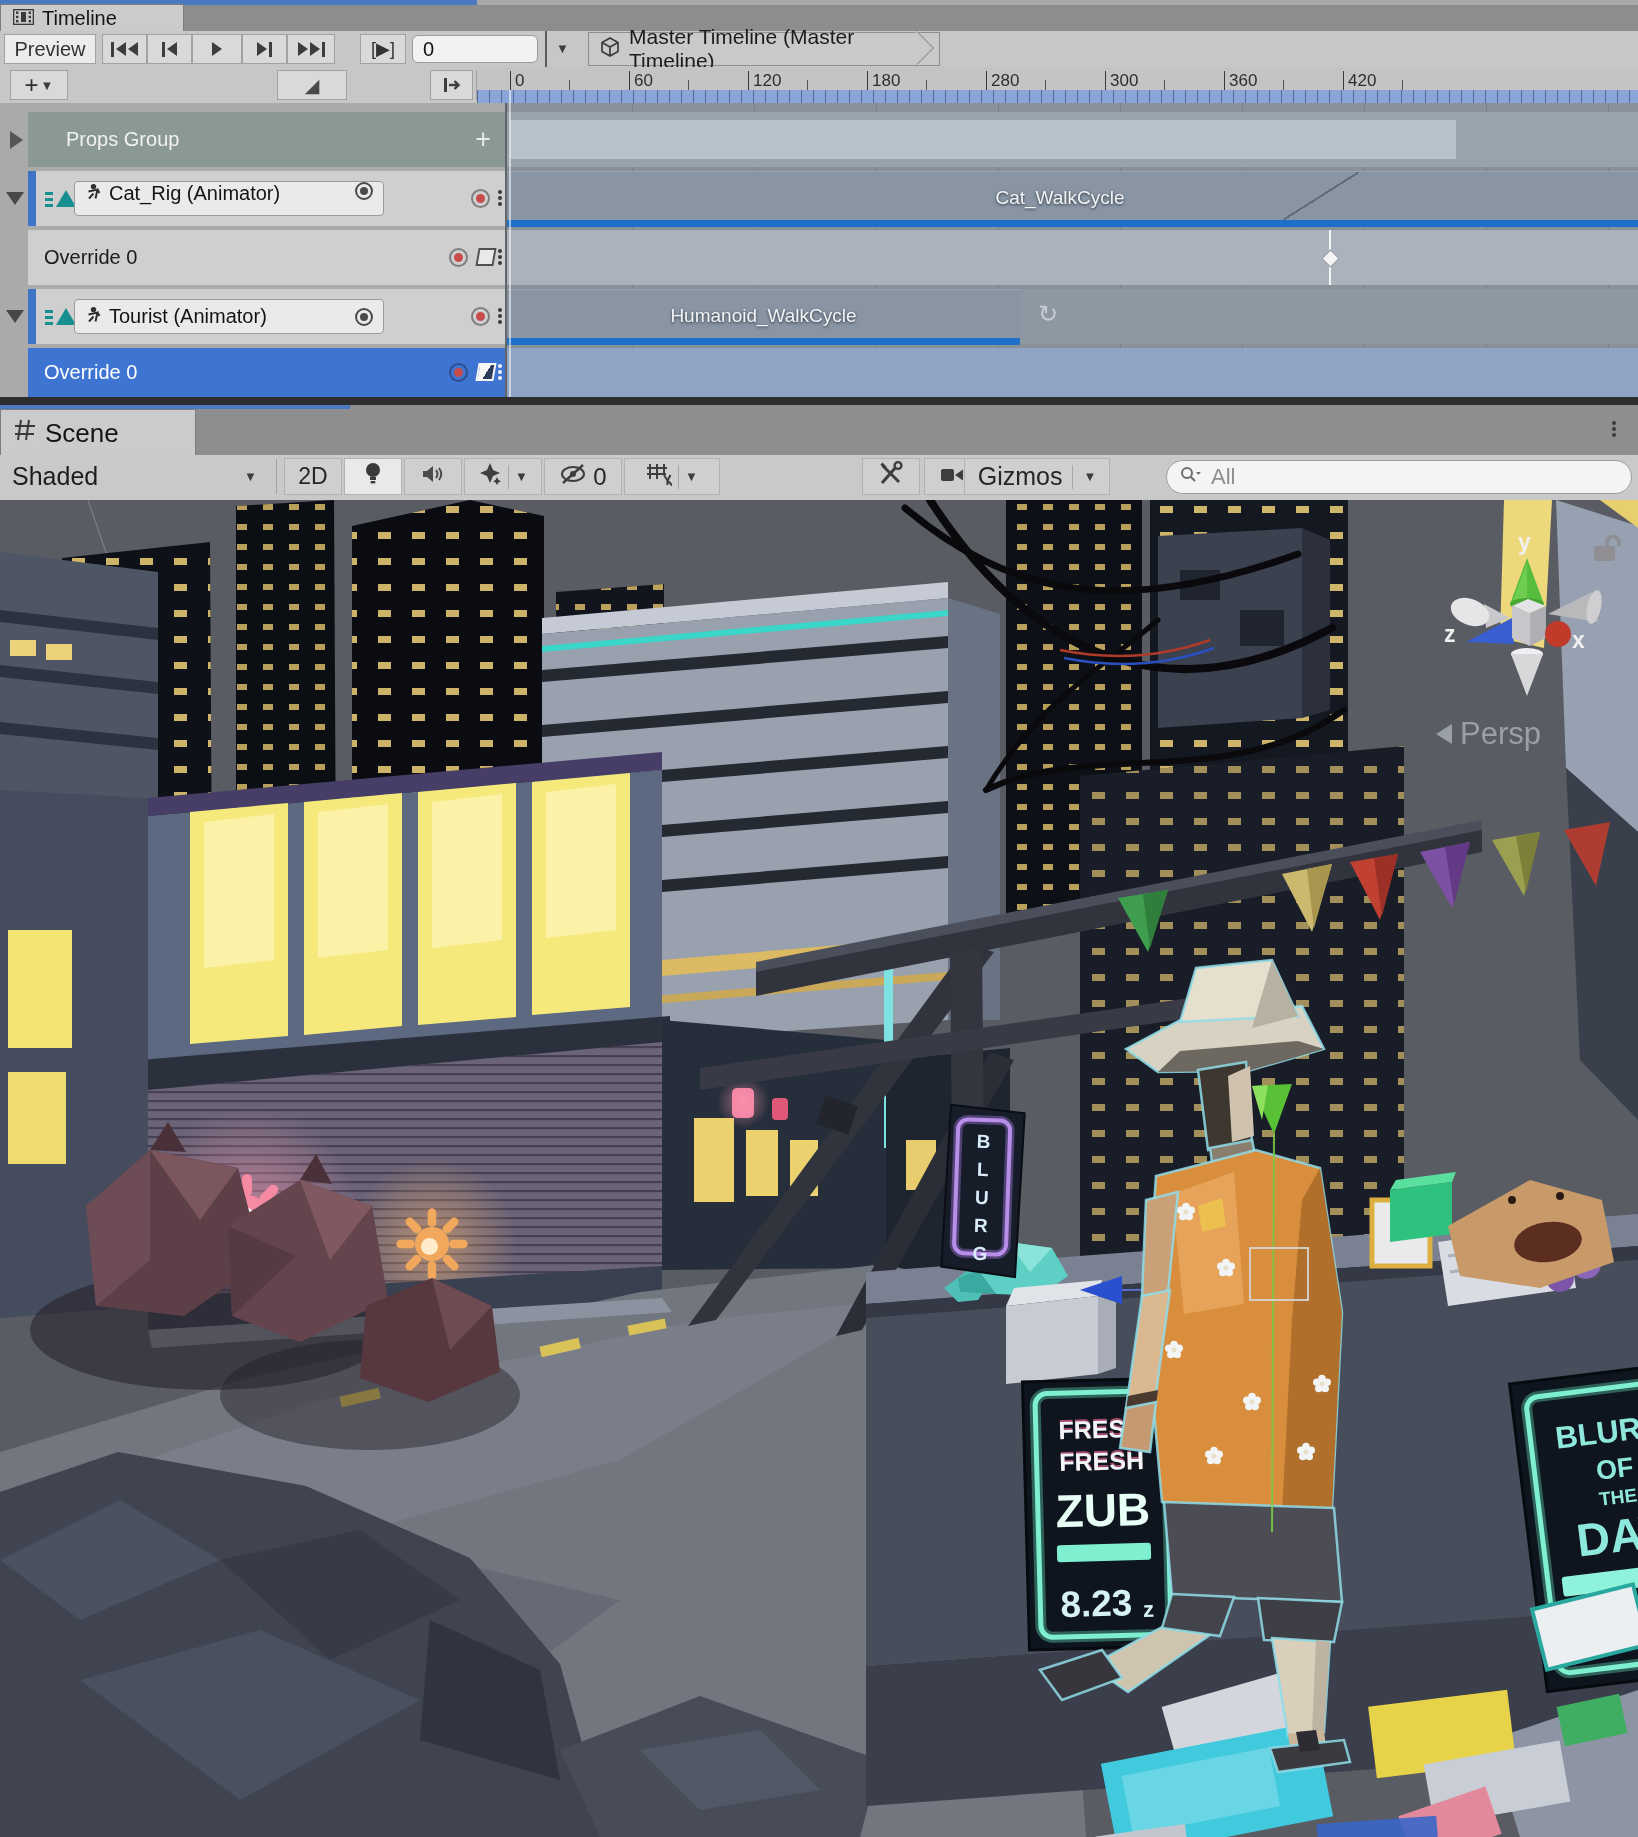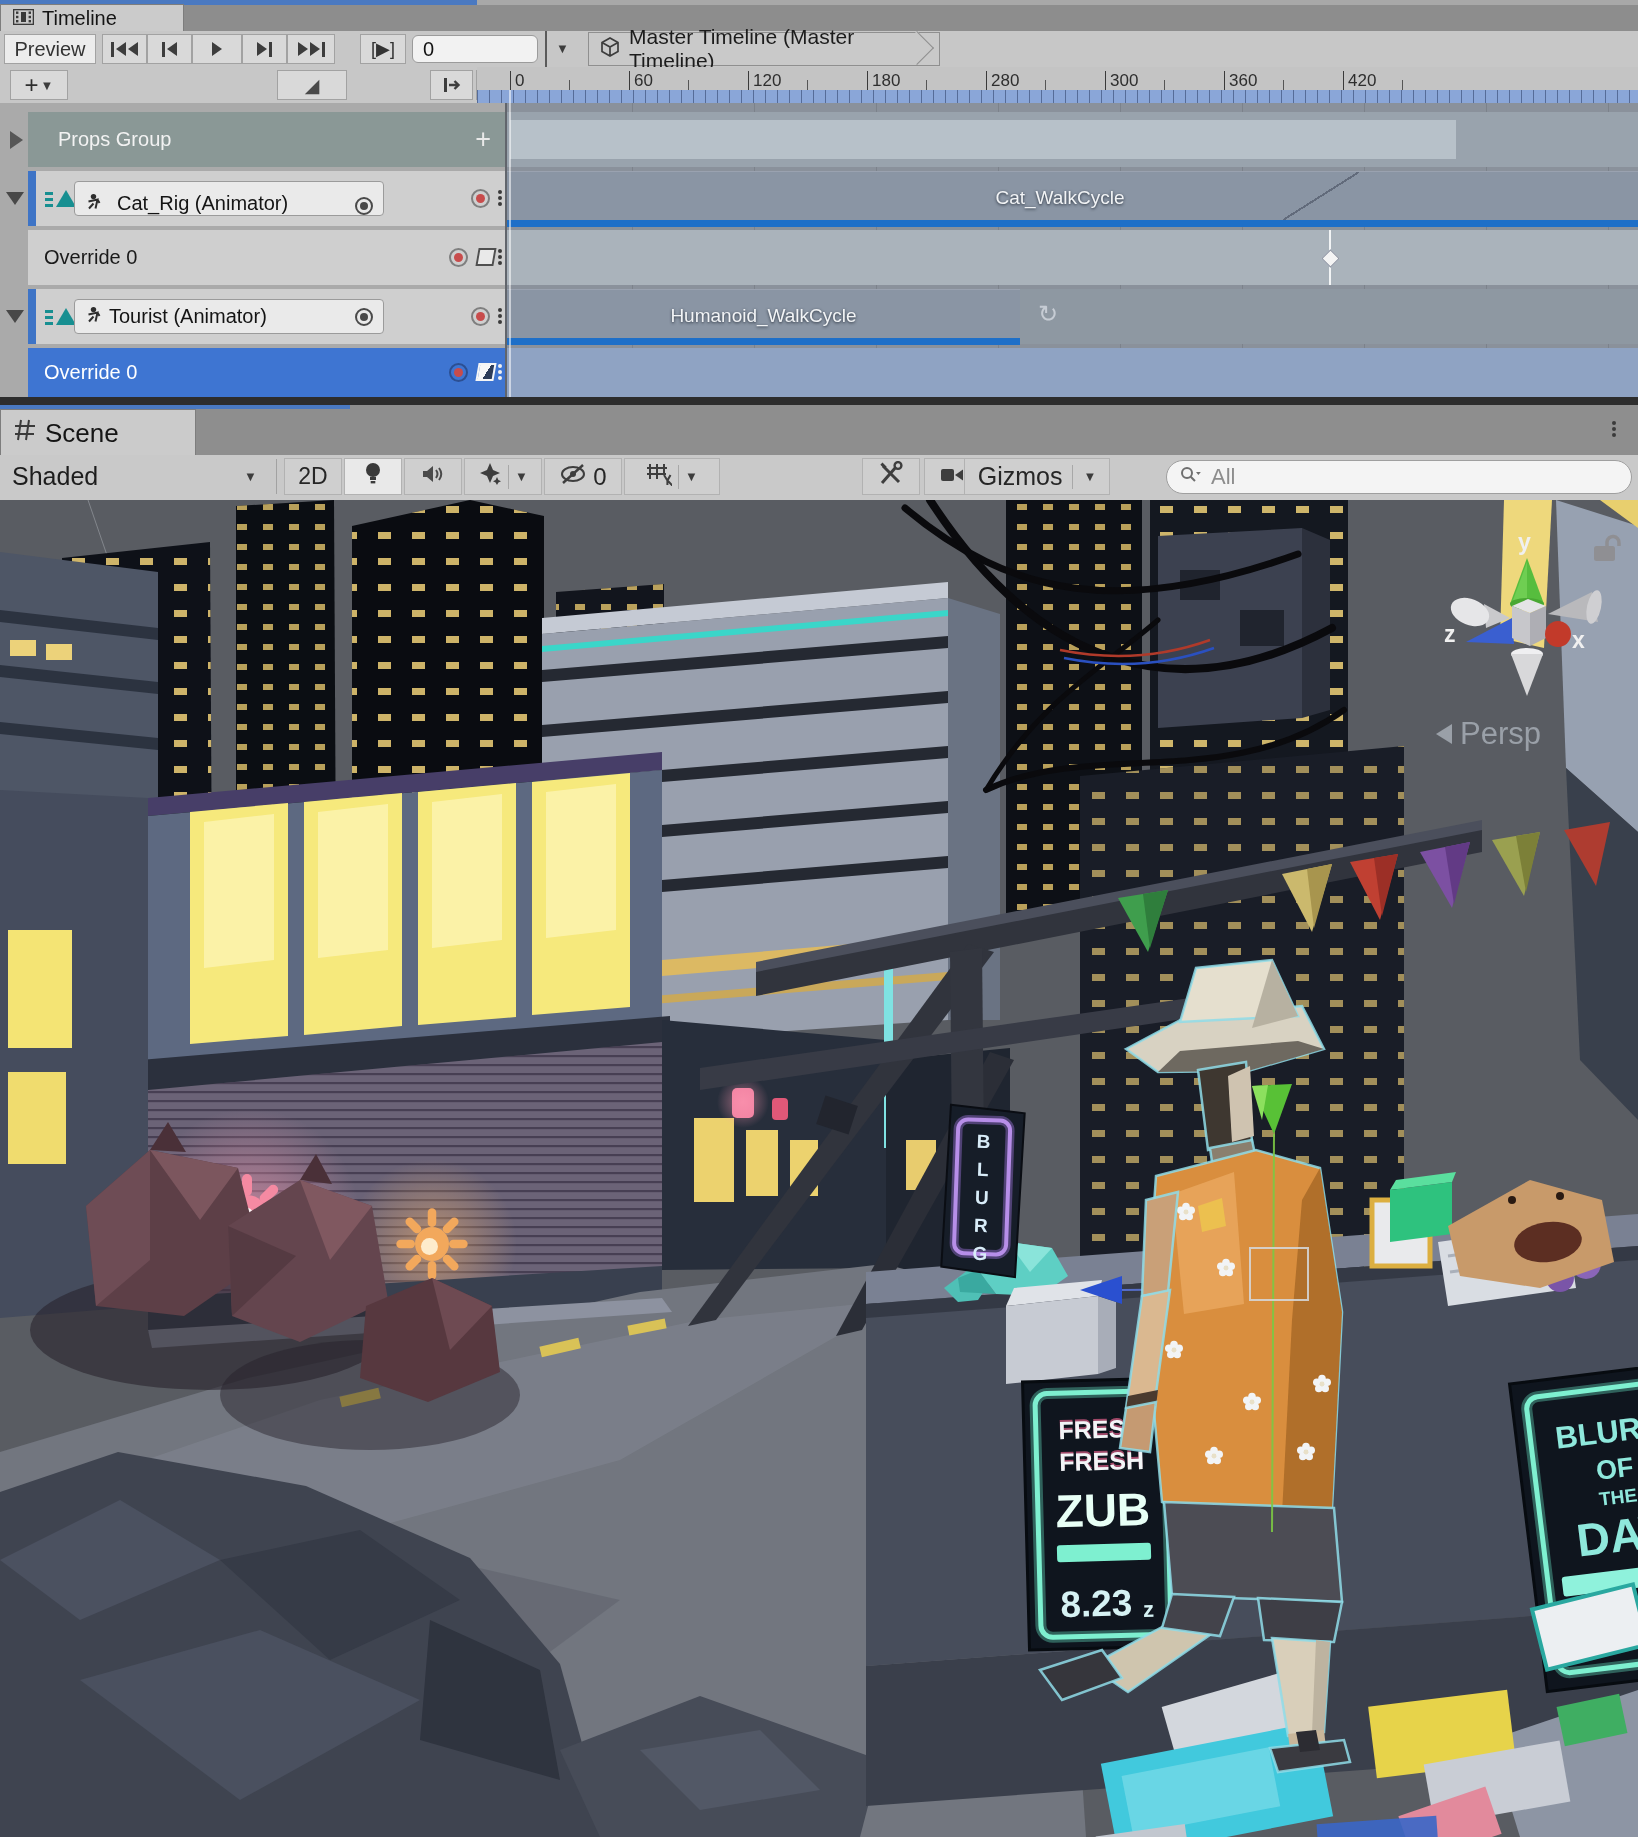--- a/index.html
+++ b/index.html
@@ -178,39 +178,39 @@
         <span class="midtick" style="left:925px;"></span>
       <div class="abs blueband" style="left:0;top:23px;width:1161px;height:13px;"></div>
     </div>
 
     <div class="abs" style="left:0;top:103px;width:507px;height:294px;background:#aaaaaa;"></div>
     <div class="abs" style="left:507px;top:103px;width:1131px;height:294px;background:#8a919b;"></div>
     <div class="abs" style="left:507px;top:103px;width:1131px;height:294px;background:repeating-linear-gradient(90deg,transparent 0 3px,rgba(0,0,0,0.10) 3px 4px,transparent 4px 122px);"></div>
 
     <div class="abs gutter-tri-r" style="left:10px;top:131px;"></div>
     <div class="abs" style="left:28px;top:112px;width:479px;height:55px;background:#8a9896;display:flex;align-items:center;">
-      <span class="row-label" style="margin-left:30px;color:#f2f2f2;">Props Group</span>
+      <span class="row-label" style="margin-left:38px;color:#f2f2f2;">Props Group</span>
       <span style="position:absolute;right:16px;font-size:27px;color:#e9e9e9;line-height:1;">+</span>
     </div>
     <div class="abs" style="left:507px;top:112px;width:1131px;height:55px;background:#99a3ad;">
       <div class="abs" style="left:3px;top:8px;width:946px;height:39px;background:#b7c1c9;"></div>
     </div>
 
     <div class="abs gutter-tri-d" style="left:6px;top:192px;"></div>
     <div class="abs hdr-row" style="left:28px;top:171px;width:479px;height:55px;">
       <div class="abs" style="left:0;top:0;width:8px;height:55px;background:#3e74c6;"></div>
       <div class="abs animicon" style="left:17px;top:19px;">
         <span class="dashes">
             <i></i>
             <i></i>
             <i></i>
           </span>
           <span class="tri"></span>
       </div>
-      <div class="abs field" style="left:46px;top:10px;width:310px;height:35px;display:flex;align-items:flex-end;gap:16px;background:#eaeaea;border-radius:4px;">
+      <div class="abs field" style="left:46px;top:10px;width:310px;height:35px;display:flex;align-items:flex-start;gap:8px;background:#eaeaea;border-radius:4px;">
         <span>
           <svg width="16" height="17" viewBox="0 0 16 17">
               <circle cx="8.5" cy="3.6" r="2.7" fill="#2e2e2e"></circle>
               <path d="M3.5 8.5 L12.5 6.5 L10.5 15.5 M8.5 10.5 L4 15.5 M12.5 6.5 L14.5 10" stroke="#2e2e2e" stroke-width="2" fill="none"></path>
             </svg>
         </span>
         <span style="flex:1;font-size:20px;">Cat_Rig (Animator)</span>
         <span class="target"></span>
       </div>
       <div class="abs rec" style="left:443px;top:18px;"></div>

